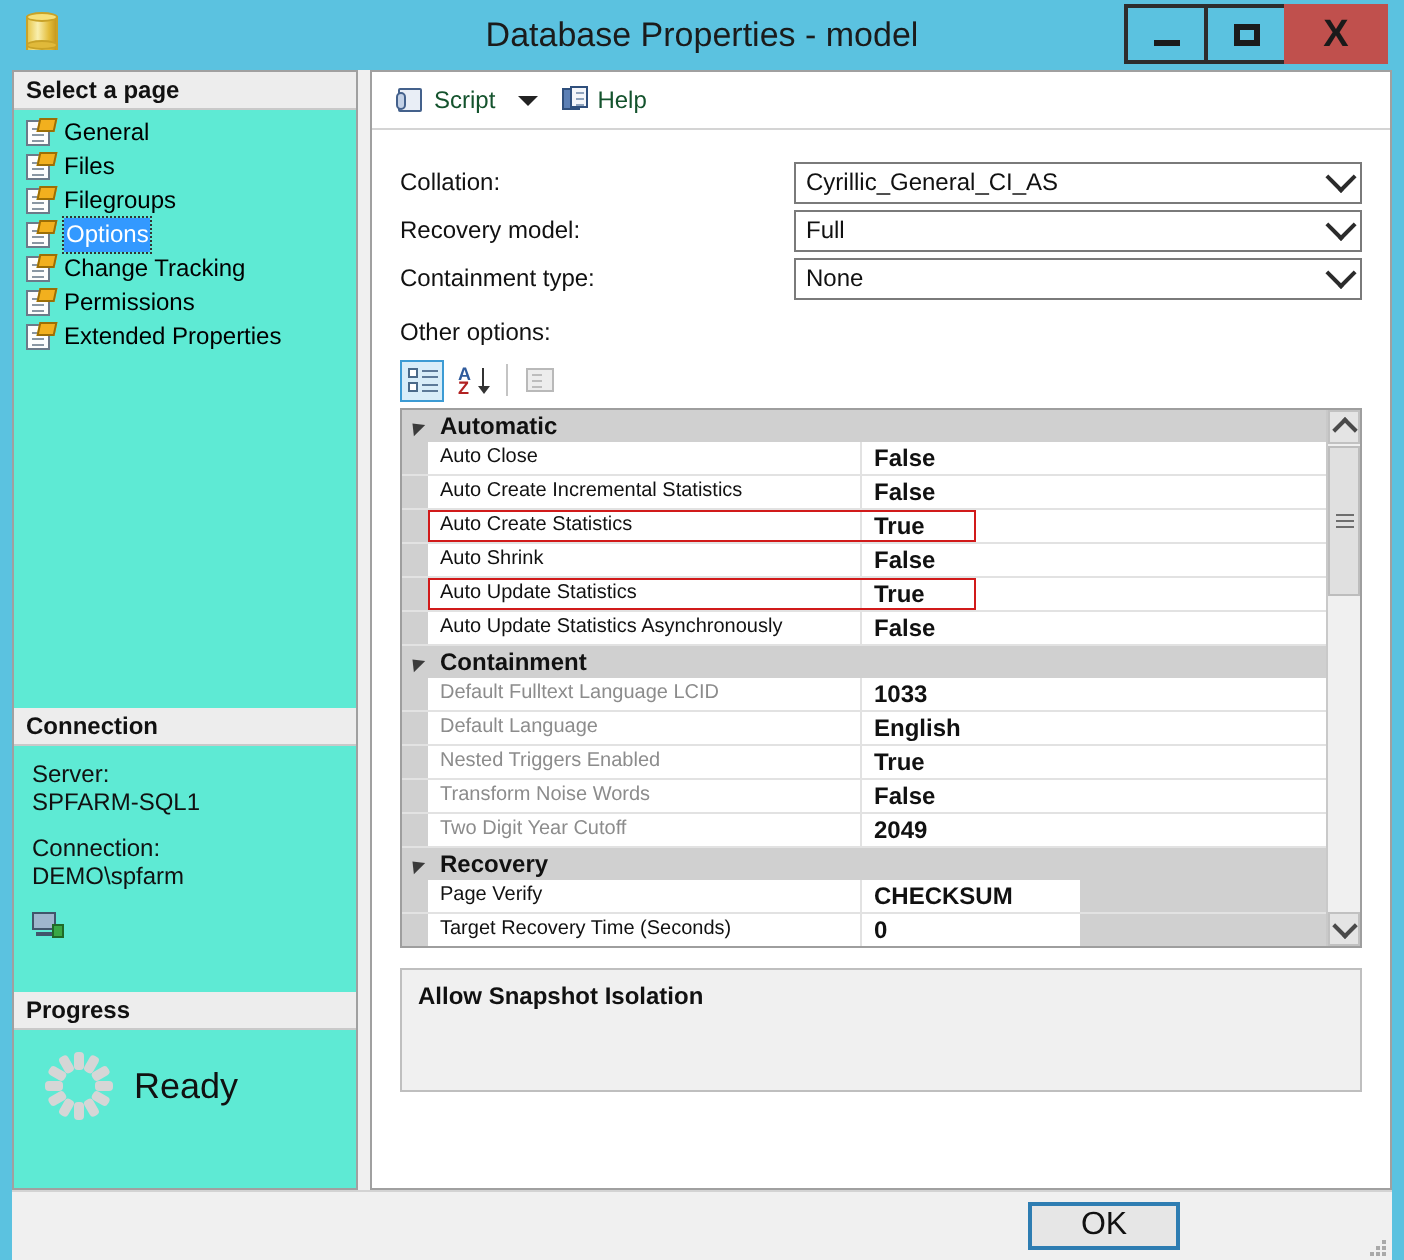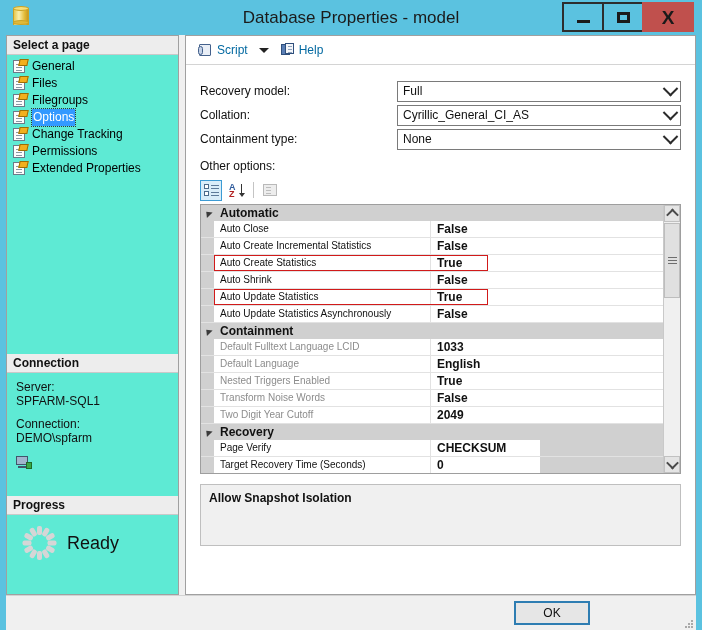--- a/index.html
+++ b/index.html
@@ -75,21 +75,21 @@
   
   .rightpane{position:absolute;left:185px;top:35px;width:511px;height:560px;background:#FFFFFF;
     border:1px solid #A0A0A0;box-sizing:border-box;}
   .toolbar{height:28px;border-bottom:1px solid #D4D4D4;display:flex;align-items:center;padding-left:8px;}
   .tb-item{display:flex;align-items:center;height:22px;padding:0 4px;cursor:default;}
   .scroll-ico{position:relative;width:15px;height:14px;margin-right:4px;}
   .scroll-ico .s1{position:absolute;left:1px;top:1px;width:12px;height:12px;background:#E9EEF6;
     border:1px solid #44618C;box-sizing:border-box;border-radius:1px;}
   .scroll-ico .s2{position:absolute;left:0px;top:3px;width:5px;height:9px;background:#C3D1E6;
     border:1px solid #44618C;box-sizing:border-box;border-radius:3px;}
-  .tb-label{font-size:12px;color:#0369a1;}
+  .tb-label{font-size:12px;color:#14532d;}
   .caret{width:0;height:0;border-left:5px solid transparent;border-right:5px solid transparent;
     border-top:5px solid #222;margin:0 8px 0 7px;}
   .help-ico{position:relative;width:14px;height:14px;margin-right:4px;}
   .help-ico .p1{position:absolute;left:0;top:1px;width:9px;height:11px;background:#5B7FB5;
     border:1px solid #2F4F7C;box-sizing:border-box;}
   .help-ico .p2{position:absolute;left:4px;top:0px;width:9px;height:11px;background:#F4F6FA;
     border:1px solid #2F4F7C;box-sizing:border-box;}
   .help-ico .p2::after{content:"";position:absolute;left:2px;top:2px;width:4px;height:1px;
     background:#8FA3BD;box-shadow:0 3px 0 #8FA3BD,0 6px 0 #8FA3BD;}
 
@@ -166,21 +166,21 @@
 
   
   .descbox{margin:10px 14px 0 14px;height:62px;border:1px solid #BFBFBF;background:#F0F0F0;
     box-sizing:border-box;padding:6px 8px;}
   .desc-title{font-weight:bold;font-size:12px;color:#111;}
 
   
   .footer{position:absolute;left:6px;top:595px;width:690px;height:35px;background:#F0F0F0;
     border-top:1px solid #D3D3D3;box-sizing:border-box;}
   .btn{position:absolute;top:5px;width:76px;height:24px;background:#E6E6E6;border:1px solid #9B9B9B;
-    box-sizing:border-box;font-size:12px;color:#111;display:flex;align-items:center;justify-content:center;}
+    box-sizing:border-box;font-size:16px;color:#111;display:flex;align-items:center;justify-content:center;}
   .btn.primary{border:2px solid #2E7DB2;background:#E6E6E6;}
   .btn.ok{left:508px;} .btn.cancel{left:598px;}
   .grip-corner{position:absolute;right:3px;bottom:2px;width:10px;height:10px;}
   .grip-corner i{position:absolute;width:2px;height:2px;background:#A9A9A9;}
 </style>
 </head>
 <body>
 
 <div class="window">
 
@@ -318,30 +318,30 @@
         <span class="help-ico">
             <span class="p1"></span>
             <span class="p2"></span>
           </span>
         <span class="tb-label">Help</span>
       </div>
     </div>
 
     <div class="form-area">
       <div class="form-row">
+        <span class="form-label">Collation:</span>
+        <span class="combo">
+          <span class="cval">Cyrillic_General_CI_AS</span>
+          <span class="cbtn"></span>
+        </span>
+      </div>
+      <div class="form-row">
         <span class="form-label">Recovery model:</span>
         <span class="combo">
           <span class="cval">Full</span>
-          <span class="cbtn"></span>
-        </span>
-      </div>
-      <div class="form-row">
-        <span class="form-label">Collation:</span>
-        <span class="combo">
-          <span class="cval">Cyrillic_General_CI_AS</span>
           <span class="cbtn"></span>
         </span>
       </div>
       <div class="form-row">
         <span class="form-label">Containment type:</span>
         <span class="combo">
           <span class="cval">None</span>
           <span class="cbtn"></span>
         </span>
       </div>

